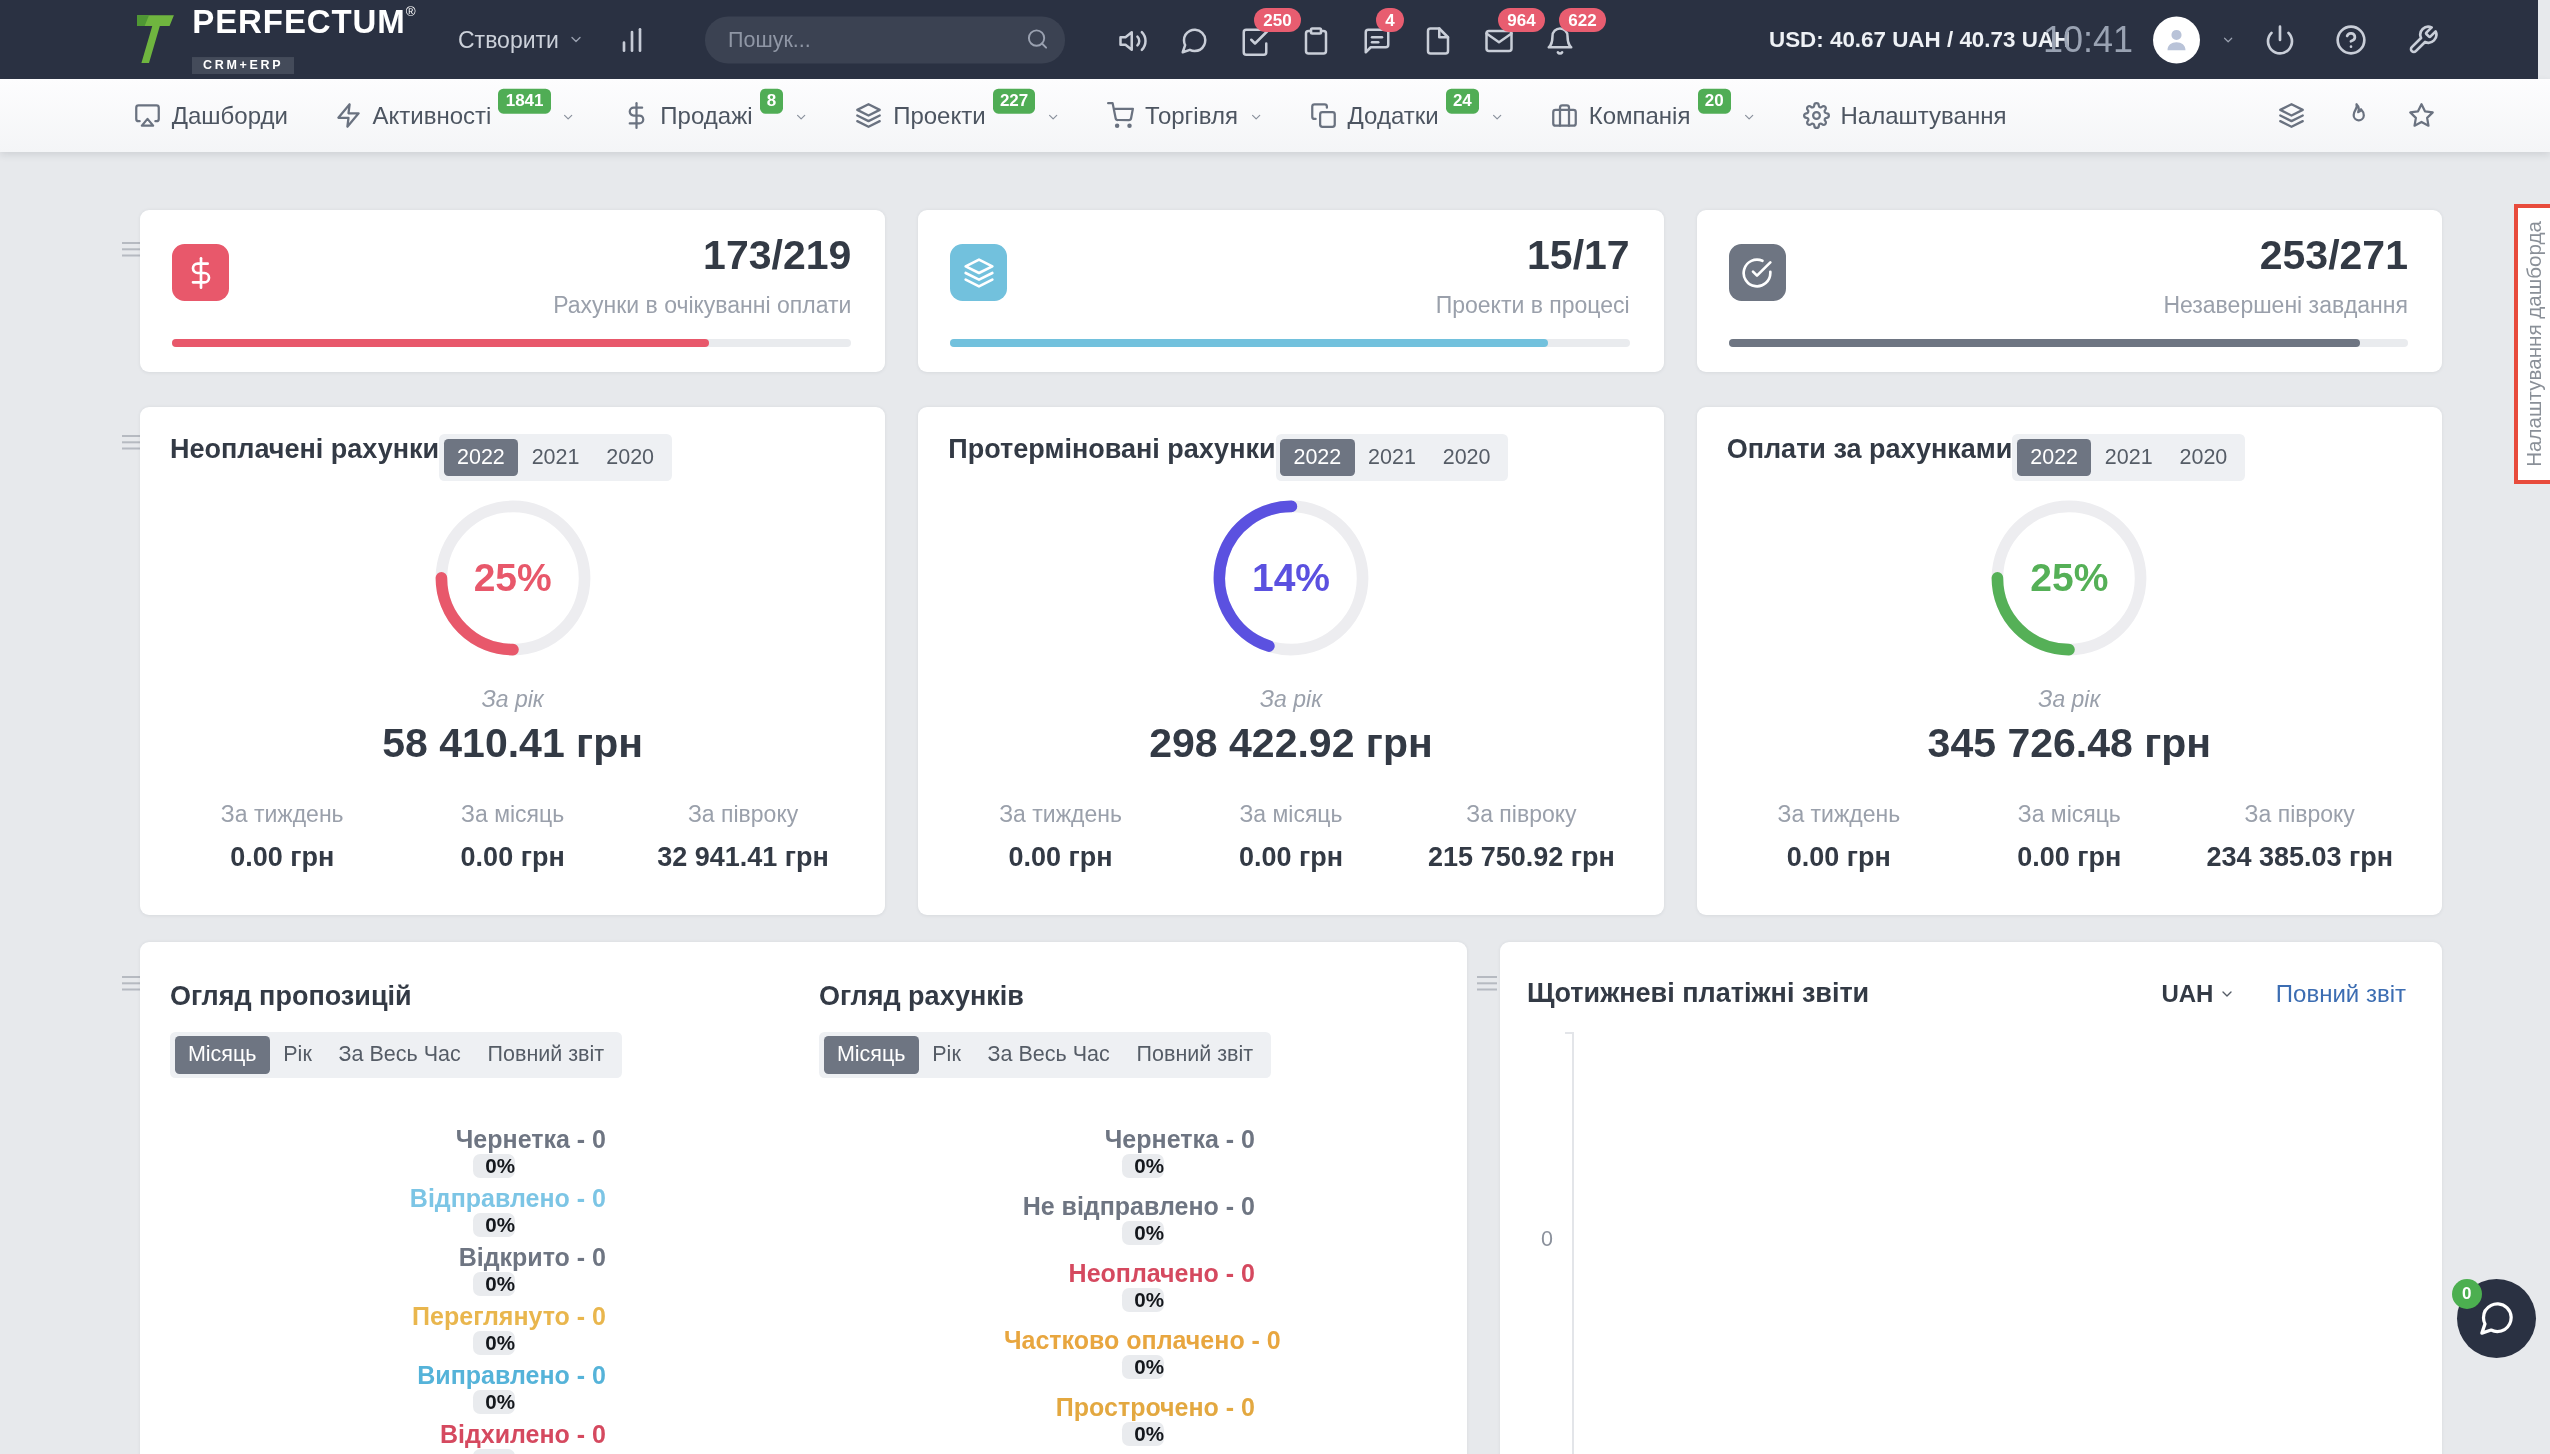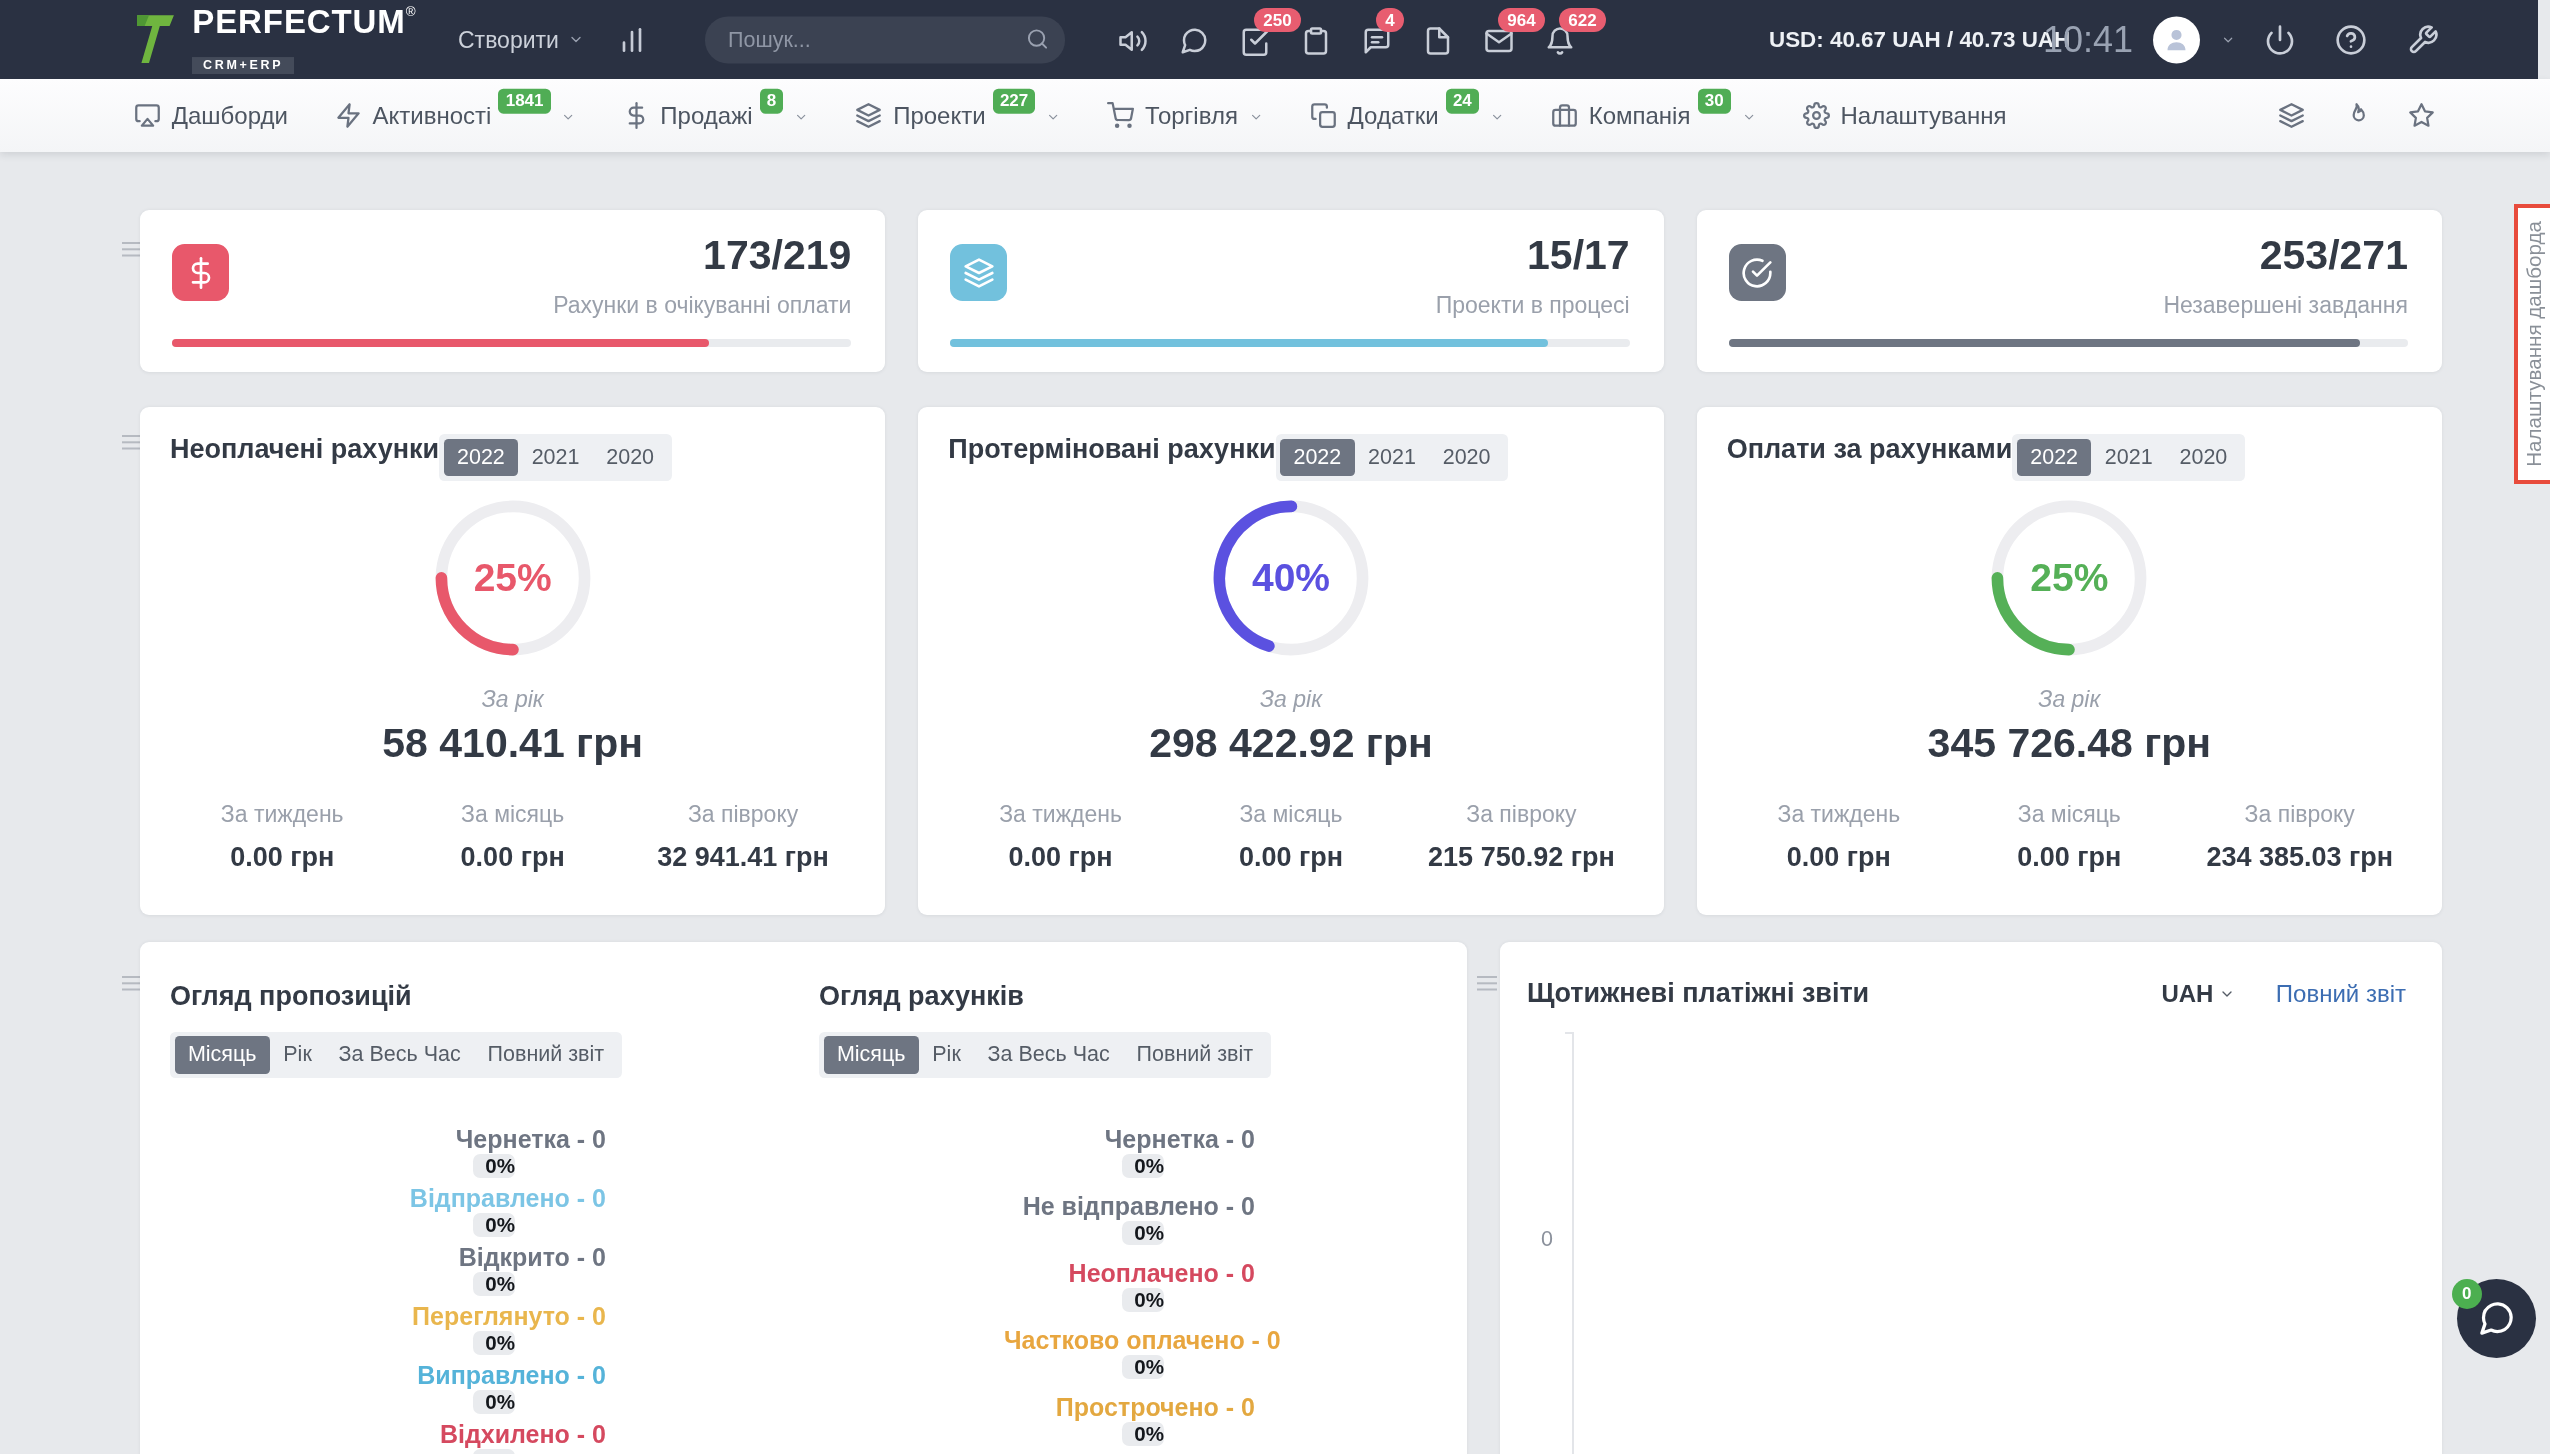--- a/index.html
+++ b/index.html
@@ -395,21 +395,21 @@
     <span class="nav-badge">24</span>
     <svg class="ic nav-chev" viewBox="0 0 16 16" width="14.3" height="14.3">
         <use href="#i-chevron"></use>
       </svg>
   </div>
   <div class="nav-item">
     <svg class="ic nic" viewBox="0 0 30 30" width="27" height="27">
         <use href="#i-brief"></use>
       </svg>
     <span>Компанія</span>
-    <span class="nav-badge">30</span>
+    <span class="nav-badge">20</span>
     <svg class="ic nav-chev" viewBox="0 0 16 16" width="14.3" height="14.3">
         <use href="#i-chevron"></use>
       </svg>
   </div>
   <div class="nav-item">
     <svg class="ic nic" viewBox="0 0 30 30" width="27" height="27">
         <use href="#i-gear"></use>
       </svg>
     <span>Налаштування</span>
   </div>
@@ -514,21 +514,21 @@
         <div class="ytab active">2022</div>
         <div class="ytab">2021</div>
         <div class="ytab">2020</div>
       </div>
     </div>
     <div class="donut-wrap">
       <svg width="170" height="170" viewBox="0 0 190 190">
         <circle cx="95" cy="95" r="80" fill="none" stroke="#ededf0" stroke-width="13"></circle>
         <circle cx="95" cy="95" r="80" fill="none" stroke="#5b51e0" stroke-width="13" stroke-linecap="round" transform="rotate(108 95 95)" stroke-dasharray="226.1946710584651 502.6548245743669"></circle>
       </svg>
-      <div class="dpct" style="color: rgb(91, 81, 224);">40%</div>
+      <div class="dpct" style="color: rgb(91, 81, 224);">14%</div>
     </div>
     <div class="dperiod">За рік</div>
     <div class="damount">298 422.92 грн</div>
     <div class="dcols">
       <div class="dcol">
           <div class="dcol-l">За тиждень</div>
           <div class="dcol-v">0.00 грн</div>
         </div>
       <div class="dcol">
           <div class="dcol-l">За місяць</div>

